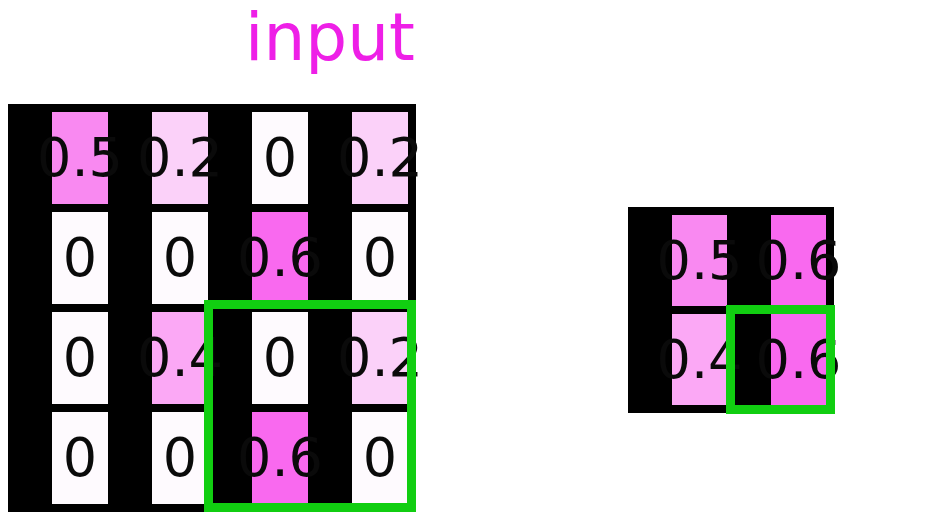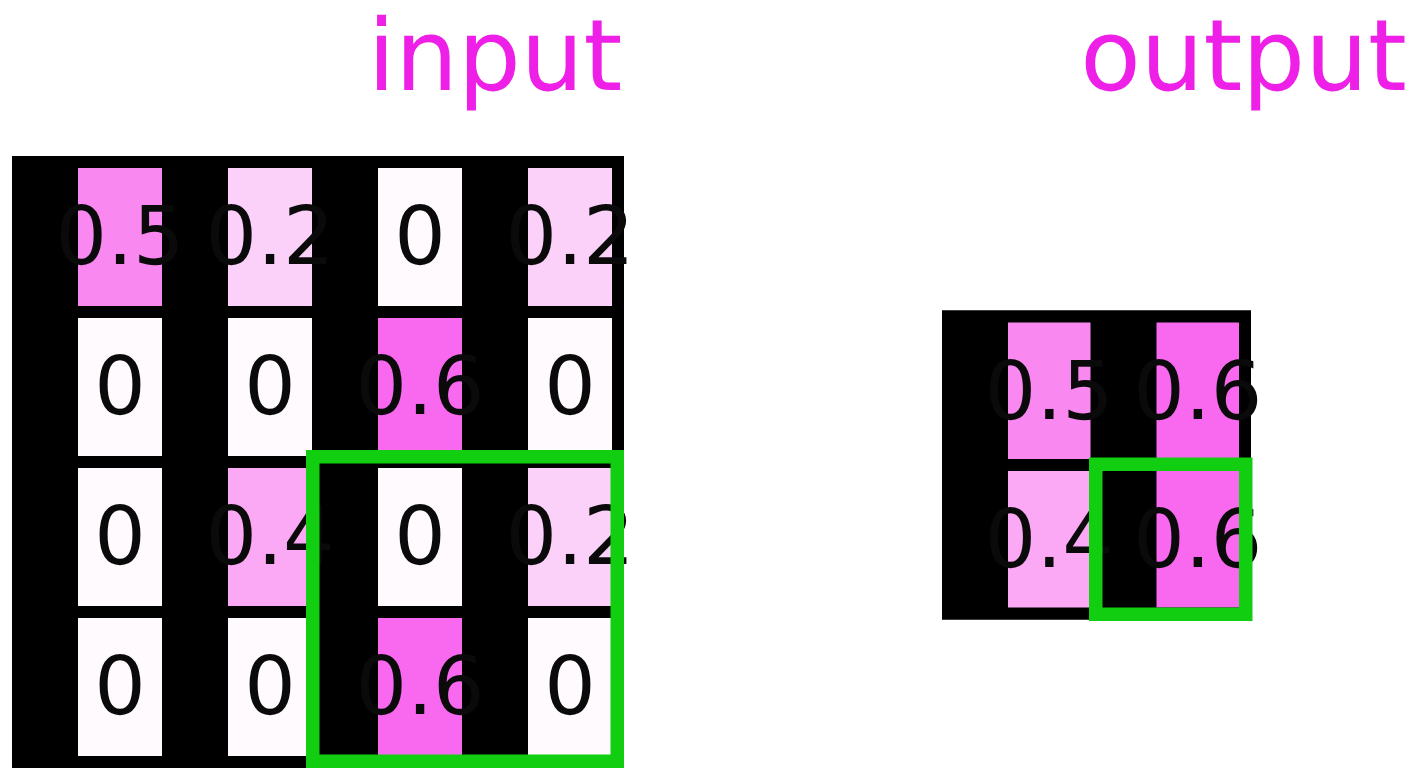--- a/index.html
+++ b/index.html
@@ -77,21 +77,20 @@
     height: 109px;
   }
 </style>
 </head>
 <body>
 
 <div class="canvas" style="--title-color: #EE1FE7; --highlight-color: #11CE11; --grid-border-color: #000000; --cell-text-color: #0A0A0A; --bg-color: #FFFFFF;">
 
   <div class="title title-input">input</div>
 
-  <div class="title title-output">output</div>
 
   <div class="grid grid-input">
     <div class="cell" style="background: rgb(249, 137, 241);">0.5</div>
     <div class="cell" style="background: rgb(251, 209, 249);">0.2</div>
     <div class="cell" style="background: rgb(254, 250, 254);">0</div>
     <div class="cell" style="background: rgb(251, 209, 249);">0.2</div>
     <div class="cell" style="background: rgb(254, 250, 254);">0</div>
     <div class="cell" style="background: rgb(254, 250, 254);">0</div>
     <div class="cell" style="background: rgb(249, 105, 239);">0.6</div>
     <div class="cell" style="background: rgb(254, 250, 254);">0</div>

